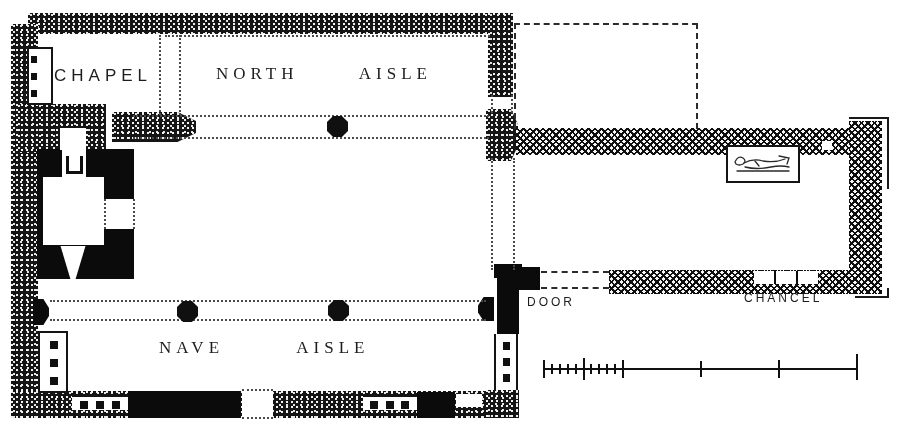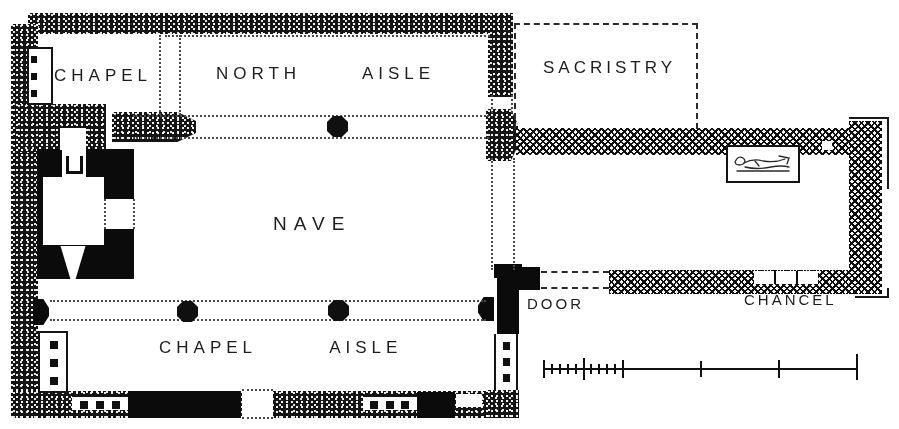--- a/index.html
+++ b/index.html
@@ -33,22 +33,22 @@
     clip-path:polygon(29% 0,71% 0,100% 29%,100% 71%,71% 100%,29% 100%,0 71%,0 29%);
   }
   .bevel-e{clip-path:polygon(0 0,78% 0,100% 30%,100% 70%,78% 100%,0 100%);}
   .halfoct-w{clip-path:polygon(100% 0,35% 0,0 35%,0 65%,35% 100%,100% 100%);}
   .halfoct-e{clip-path:polygon(0 0,65% 0,100% 35%,100% 65%,65% 100%,0 100%);}
   .label{
     position:absolute;color:#1d1d1d;font-size:17px;letter-spacing:5px;
     white-space:nowrap;font-weight:400;
   }
   .label-lg{font-size:19px;letter-spacing:7px;}
-  .label-sm{font-size:15px;letter-spacing:3px;}
-  .wordgap{word-spacing:52px;}
+  .label-sm{font-size:12px;letter-spacing:3px;}
+  .wordgap{word-spacing:52px;font-family:Liberation Serif, serif;}
   .u-symbol{
     width:11px;height:15px;border:3px solid #101010;border-top:none;
     margin:7px auto 0 auto;
   }
   .tick{position:absolute;background:#111;}
   .pane{width:8px;height:8px;background:#101010;}
   .frame{border:2px solid #141414;background:#fff;}
 </style>
 </head>
 <body>
@@ -151,23 +151,21 @@
   <div class="abs white" style="left:242px;top:389px;width:31px;height:30px;border-top:2px dotted #4a4a4a;border-bottom:2px dotted #4a4a4a;"></div>
   <div class="abs white" style="left:456px;top:394px;width:26px;height:13px;"></div>
   <div class="abs white" style="left:494px;top:334px;width:24px;height:56px;border-left:2px solid #141414;border-right:2px solid #141414;">
     <div class="pane" style="position:absolute;left:7px;top:8px;width:7px;height:8px;"></div>
     <div class="pane" style="position:absolute;left:7px;top:24px;width:7px;height:8px;"></div>
     <div class="pane" style="position:absolute;left:7px;top:40px;width:7px;height:8px;"></div>
   </div>
 
   <div class="label" style="left:54px;top:66px;">CHAPEL</div>
   <div class="label wordgap" style="left:216px;top:64px;">NORTH AISLE</div>
-  <div class="label" style="left:543px;top:58px;letter-spacing:4px;">SACRISTRY</div>
-  <div class="label label-lg" style="left:273px;top:213px;">NAVE</div>
-  <div class="label wordgap" style="left:159px;top:338px;word-spacing:64px;">CHAPEL AISLE</div>
+  <div class="label wordgap" style="left:159px;top:338px;word-spacing:64px;">NAVE AISLE</div>
   <div class="label label-sm" style="left:527px;top:295px;">DOOR</div>
   <div class="label label-sm" style="left:744px;top:291px;">CHANCEL</div>
 
   <div class="abs" style="left:535px;top:348px;width:330px;height:40px;">
     <div class="tick" style="left:8px;top:20px;width:315px;height:2px;"></div>
     <div class="tick" style="left:8px;top:12px;width:2px;height:18px;"></div>
     <div class="tick" style="left:48px;top:10px;width:2px;height:22px;"></div>
     <div class="tick" style="left:87px;top:12px;width:2px;height:18px;"></div>
     <div class="tick" style="left:165px;top:13px;width:2px;height:16px;"></div>
     <div class="tick" style="left:243px;top:12px;width:2px;height:18px;"></div>

